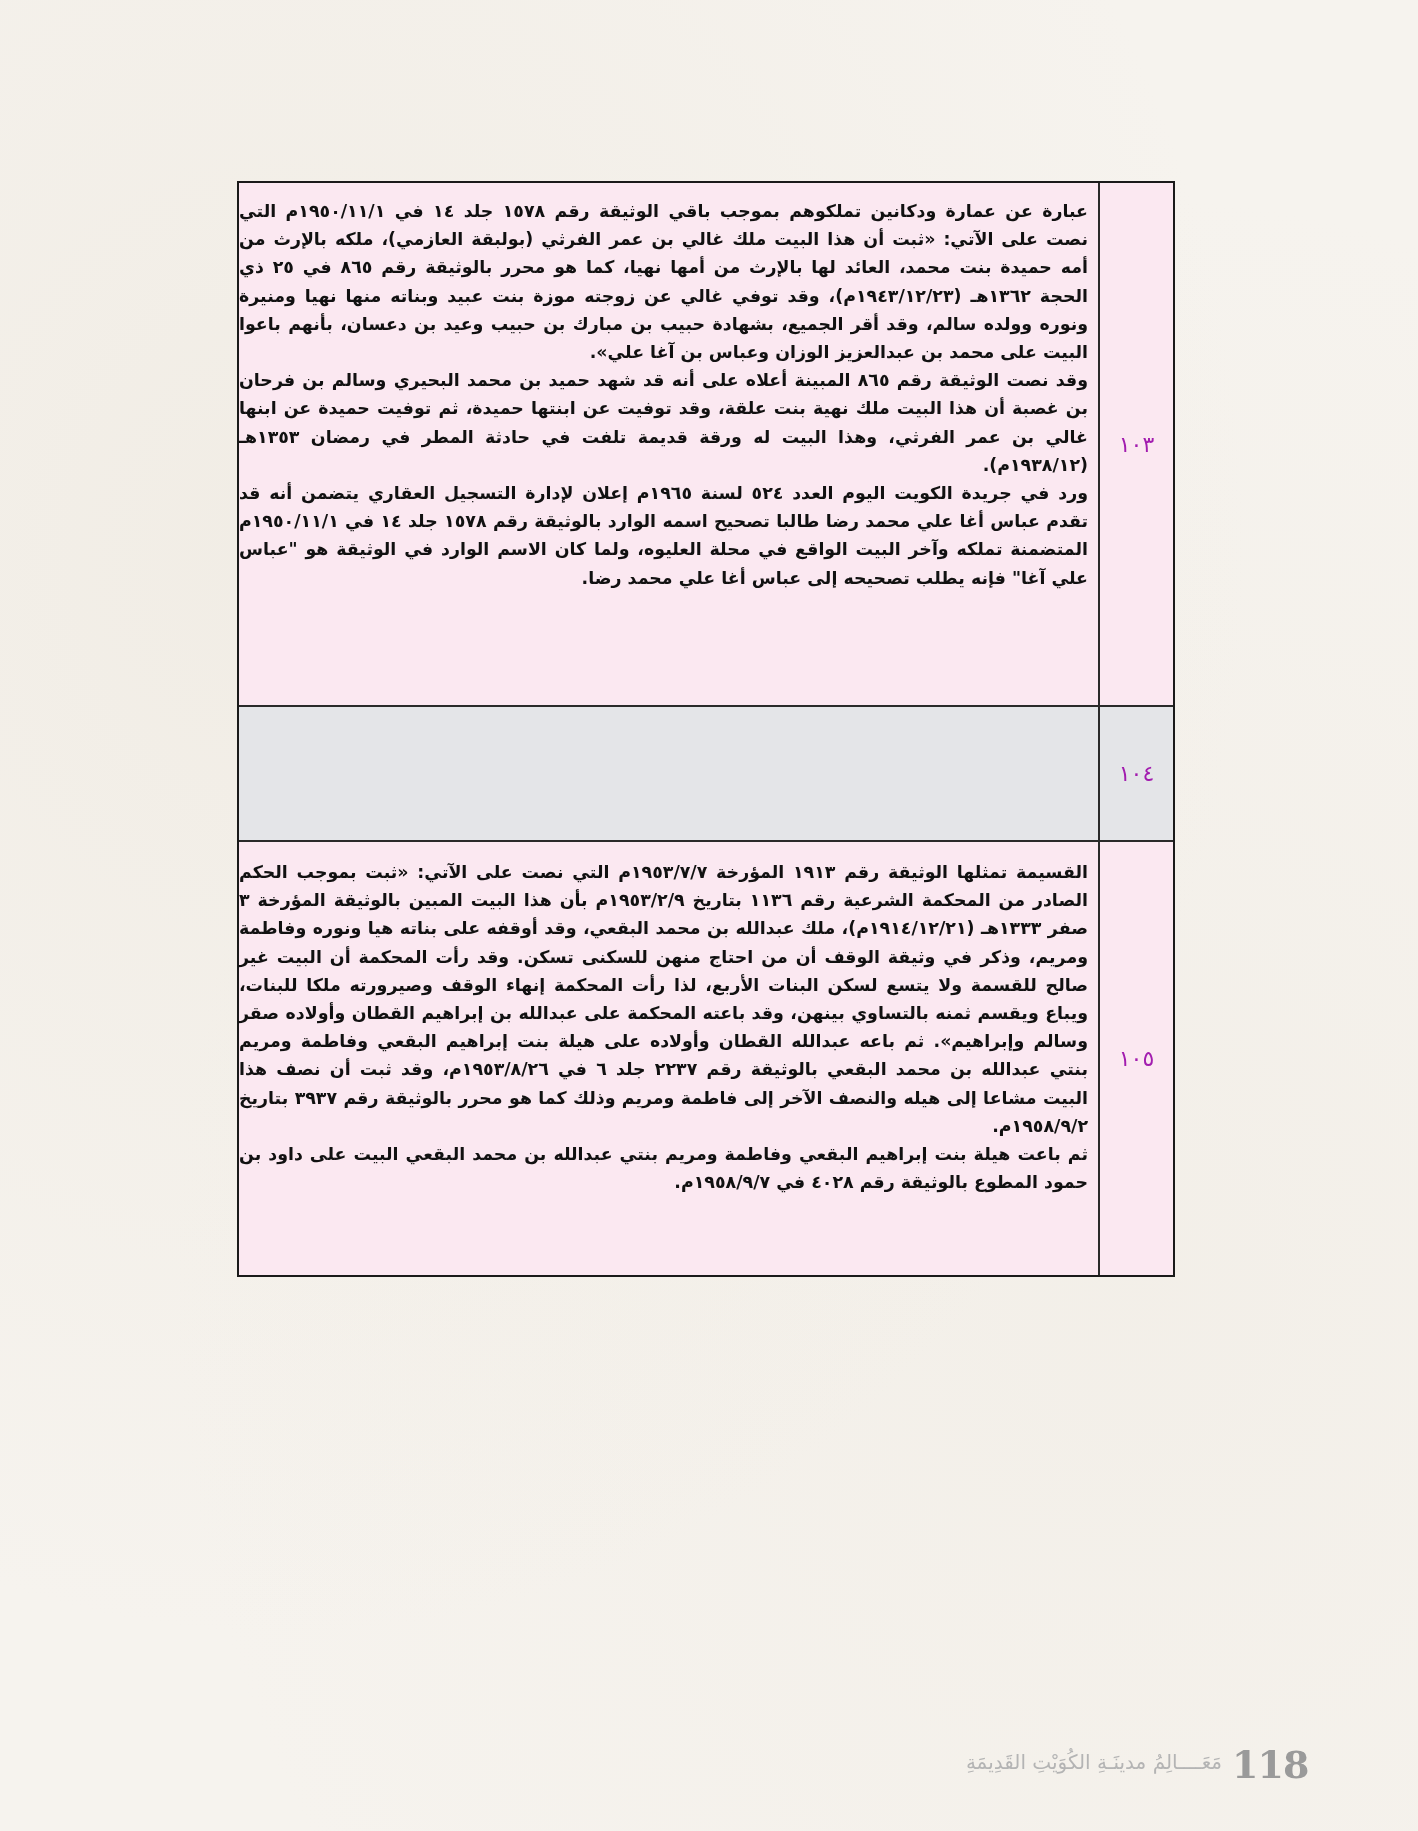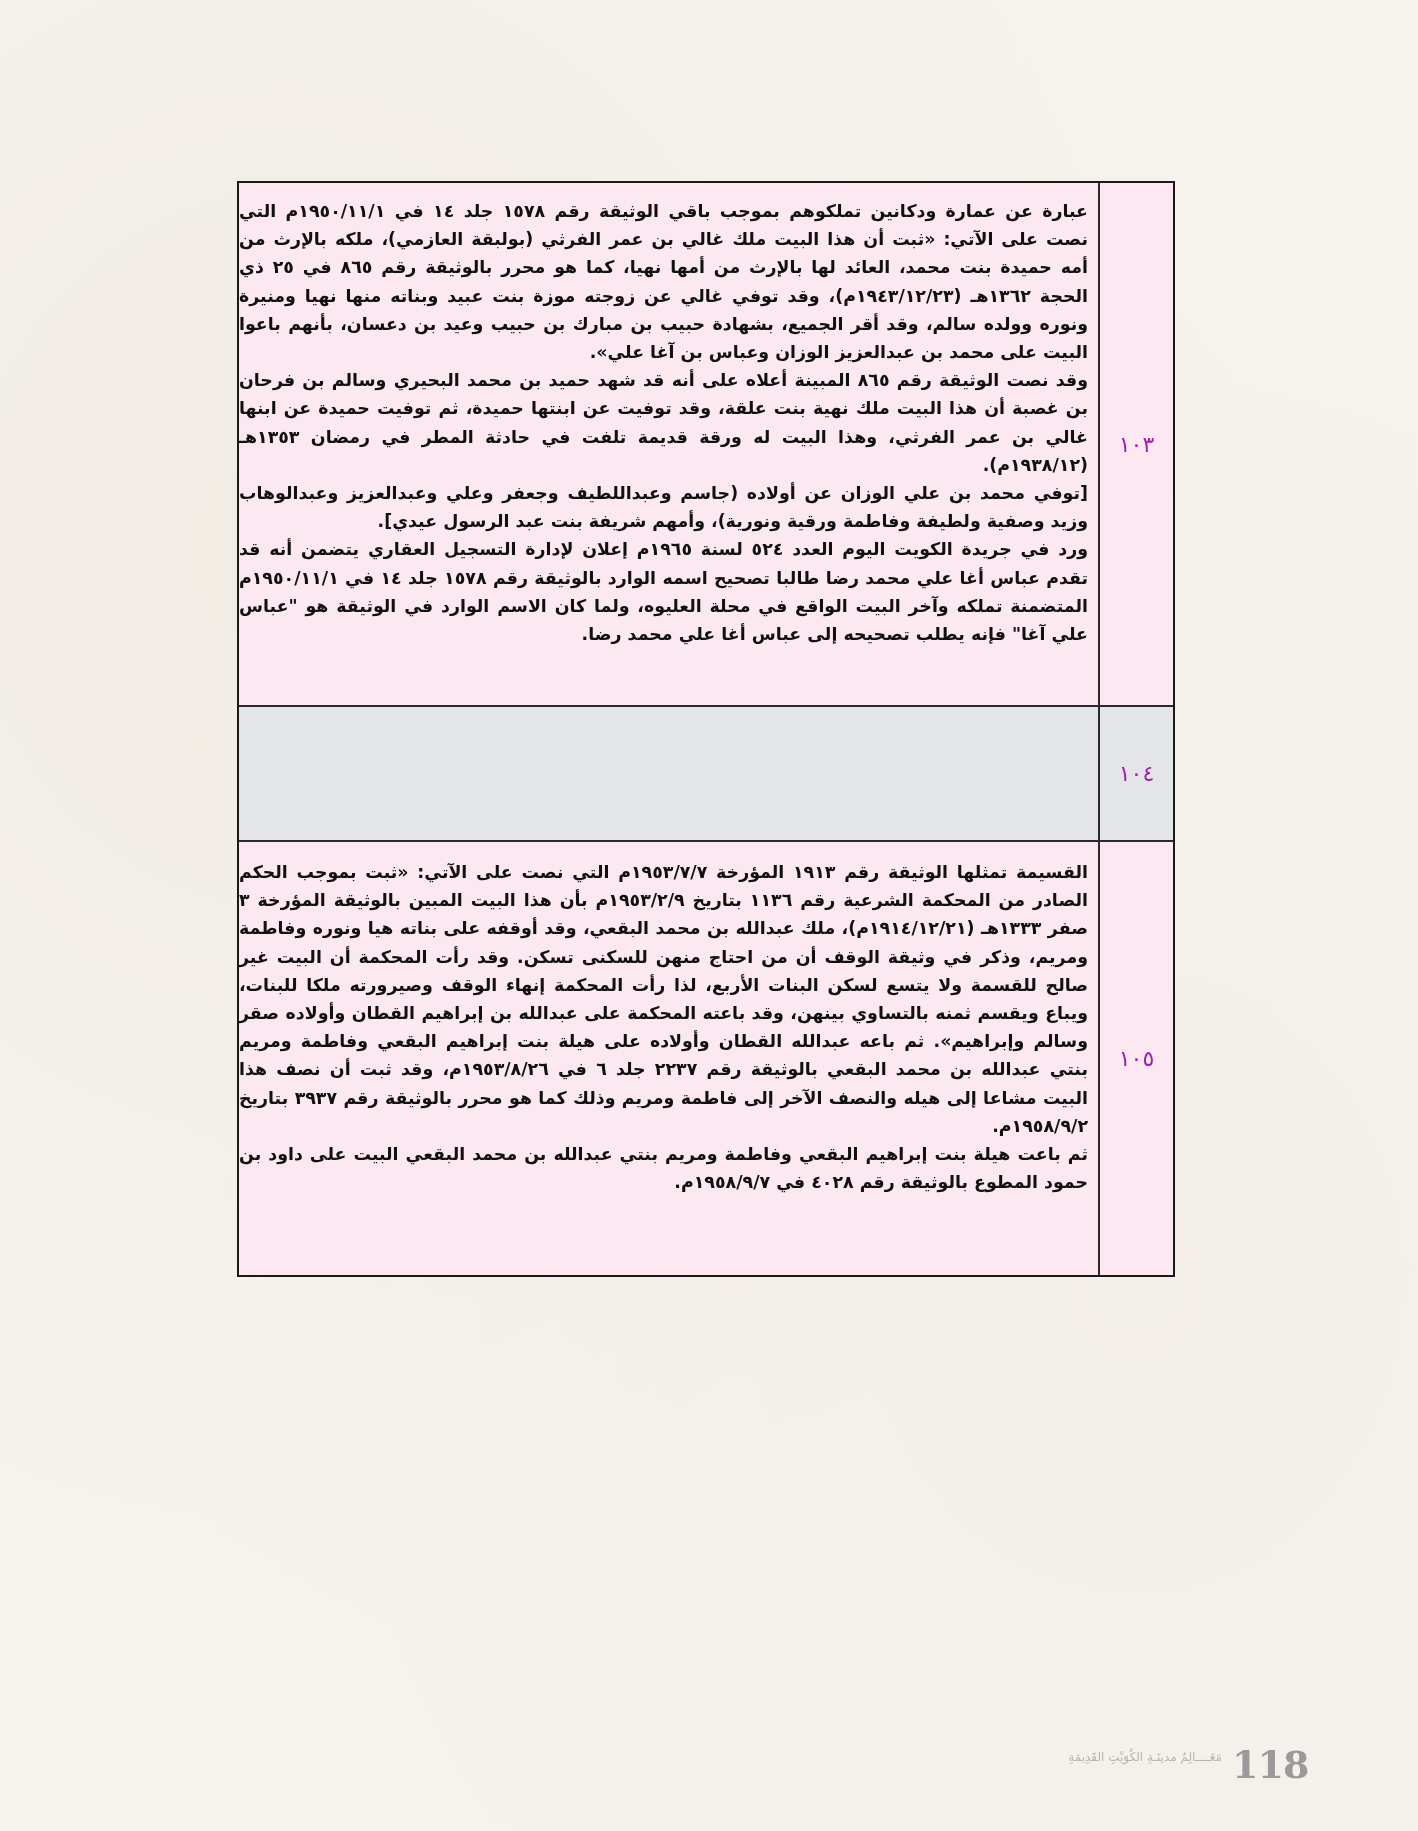--- a/index.html
+++ b/index.html
@@ -80,40 +80,39 @@
       font-size: 38px;
       color: #9a9a9a;
       letter-spacing: -1px;
     }
     .book-title {
       position: absolute;
       left: 1062px;
       top: 1750px;
       width: 160px;
       font-family: "DejaVu Sans", sans-serif;
-      font-size: 12px;
+      font-size: 20px;
       color: #b4b4b4;
       direction: rtl;
       text-align: right;
       white-space: nowrap;
     }
   </style>
 </head>
 <body>
 
 <div class="page-bg"></div>
 
 <div class="records-table">
 
   <div class="record-row pink row-103">
     <div class="num-cell">١٠٣</div>
     <div class="text-cell">
       <p>عبارة عن عمارة ودكانين تملكوهم بموجب باقي الوثيقة رقم ١٥٧٨ جلد ١٤ في ١٩٥٠/١١/١م التي نصت على الآتي: «ثبت أن هذا البيت ملك غالي بن عمر الفرثي (بولبقة العازمي)، ملكه بالإرث من أمه حميدة بنت محمد، العائد لها بالإرث من أمها نهيا، كما هو محرر بالوثيقة رقم ٨٦٥ في ٢٥ ذي الحجة ١٣٦٢هـ (١٩٤٣/١٢/٢٣م)، وقد توفي غالي عن زوجته موزة بنت عبيد وبناته منها نهيا ومنيرة ونوره وولده سالم، وقد أقر الجميع، بشهادة حبيب بن مبارك بن حبيب وعيد بن دعسان، بأنهم باعوا البيت على محمد بن عبدالعزيز الوزان وعباس بن آغا علي».</p>
       <p>وقد نصت الوثيقة رقم ٨٦٥ المبينة أعلاه على أنه قد شهد حميد بن محمد البحيري وسالم بن فرحان بن غصبة أن هذا البيت ملك نهية بنت علقة، وقد توفيت عن ابنتها حميدة، ثم توفيت حميدة عن ابنها غالي بن عمر الفرثي، وهذا البيت له ورقة قديمة تلفت في حادثة المطر في رمضان ١٣٥٣هـ (١٩٣٨/١٢م).</p>
-      <p>[توفي محمد بن علي الوزان عن أولاده (جاسم وعبداللطيف وجعفر وعلي وعبدالعزيز وعبدالوهاب وزيد وصفية ولطيفة وفاطمة ورقية ونورية)، وأمهم شريفة بنت عبد الرسول عيدي].</p>
       <p>ورد في جريدة الكويت اليوم العدد ٥٢٤ لسنة ١٩٦٥م إعلان لإدارة التسجيل العقاري يتضمن أنه قد تقدم عباس أغا علي محمد رضا طالبا تصحيح اسمه الوارد بالوثيقة رقم ١٥٧٨ جلد ١٤ في ١٩٥٠/١١/١م المتضمنة تملكه وآخر البيت الواقع في محلة العليوه، ولما كان الاسم الوارد في الوثيقة هو "عباس علي آغا" فإنه يطلب تصحيحه إلى عباس أغا علي محمد رضا.</p>
     </div>
   </div>
 
   <div class="record-row gray row-104">
     <div class="num-cell">١٠٤</div>
     <div class="text-cell">
     </div>
   </div>
 

